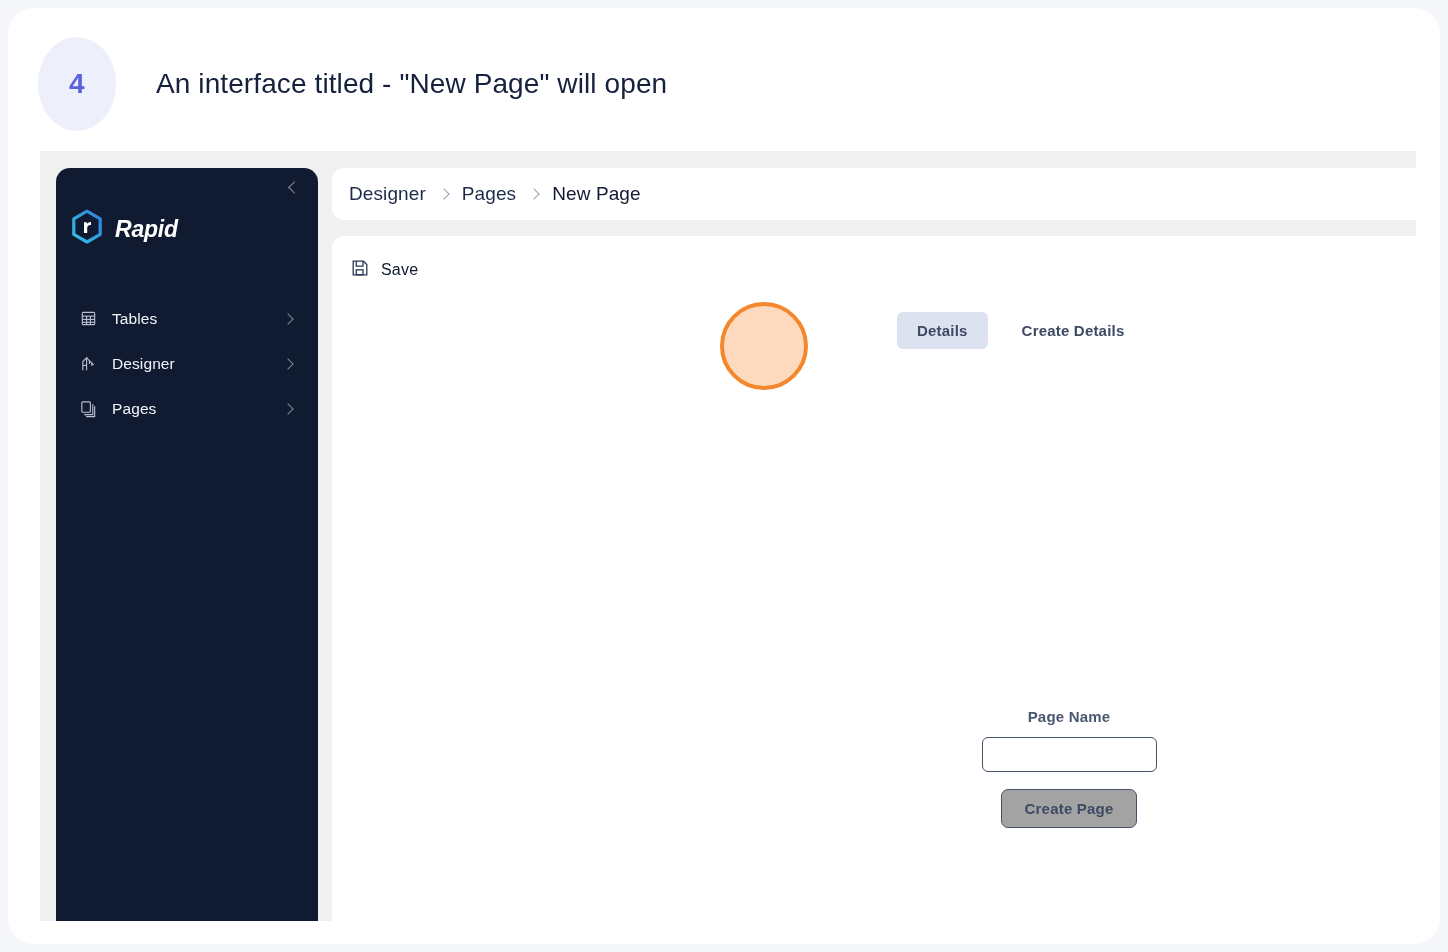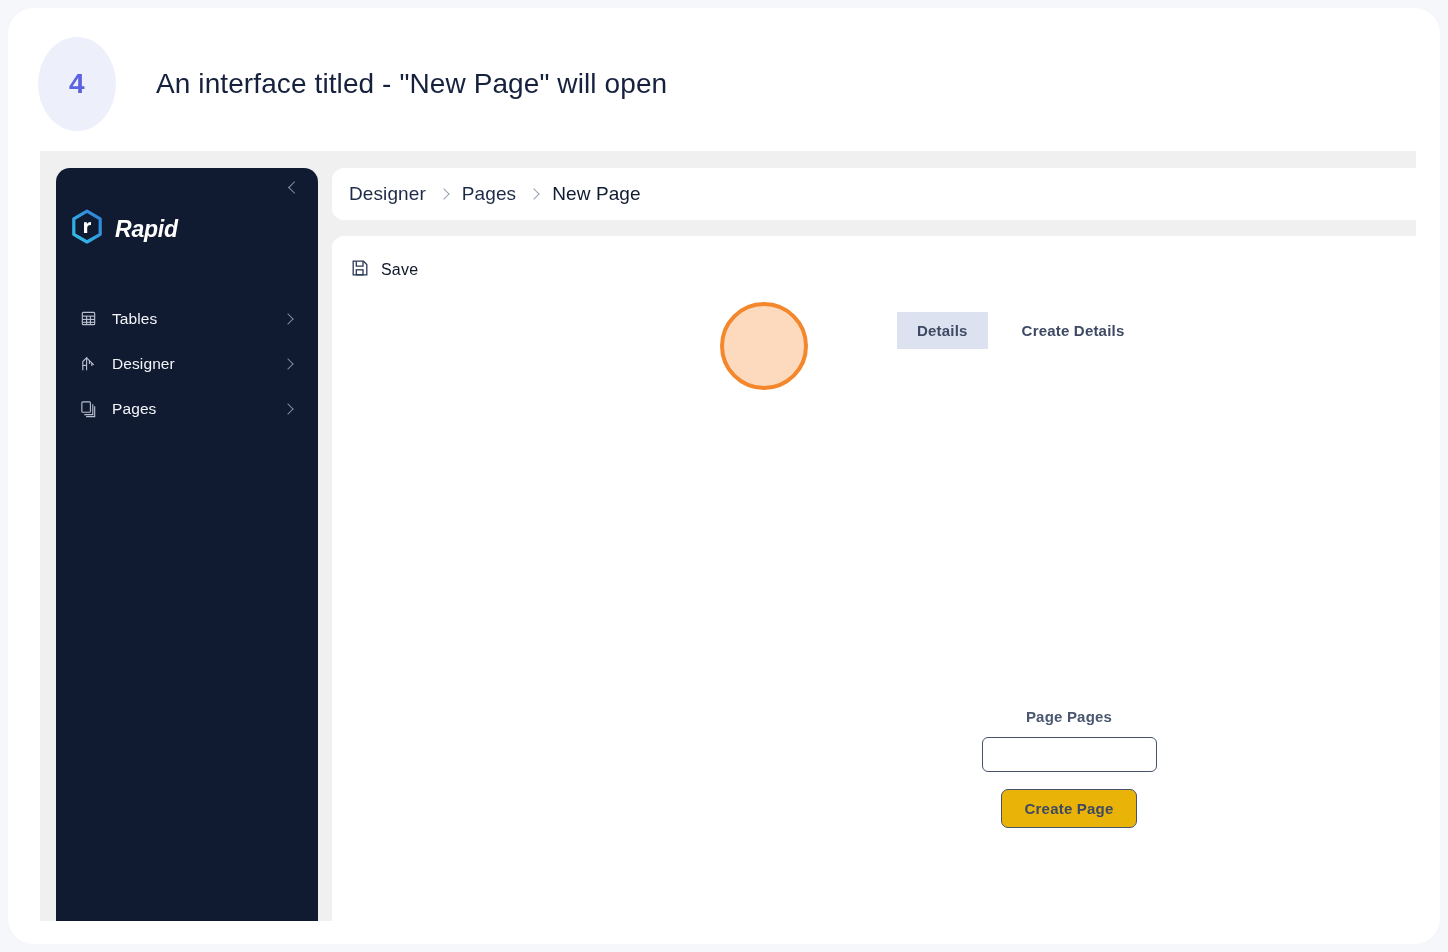--- a/index.html
+++ b/index.html
@@ -198,21 +198,21 @@
     left: 565px; top: 76px;
     display: flex;
     align-items: center;
     gap: 14px;
   }
   .tab {
     font-size: 15px;
     font-weight: bold;
     color: #3e4a63;
     padding: 10px 20px;
-    border-radius: 0;
+    border-radius: 6px;
     letter-spacing: 0.2px;
     cursor: pointer;
   }
   .tab.active { background: #dde2f0; }
 
   .form {
     position: absolute;
     left: 612px; top: 472px;
     width: 250px;
     display: flex;
@@ -235,21 +235,21 @@
     font-size: 14px;
     color: #1d2b49;
     padding: 0 9px;
     outline: none;
   }
   .create-btn {
     margin-top: 17px;
     padding: 10px 23px;
     border: 1px solid #46536b;
     border-radius: 7px;
-    background: #eab308;
+    background: #a3a3a3;
     font-family: "Liberation Sans", sans-serif;
     font-size: 15px;
     font-weight: bold;
     color: #3e4a63;
     letter-spacing: 0.2px;
     cursor: pointer;
   }
 
   
   .highlight-ring {
@@ -370,21 +370,21 @@
           </span>
           <span class="save-label">Save</span>
         </div>
 
         <div class="tabs">
           <div class="tab active">Details</div>
           <div class="tab">Create Details</div>
         </div>
 
         <div class="form">
-          <div class="field-label">Page Pages</div>
+          <div class="field-label">Page Name</div>
           <input class="text-input" type="text" value="" style="">
           <button class="create-btn">Create Page</button>
         </div>
 
       </div>
     </div>
 
     <div class="highlight-ring"></div>
 
   </div>

